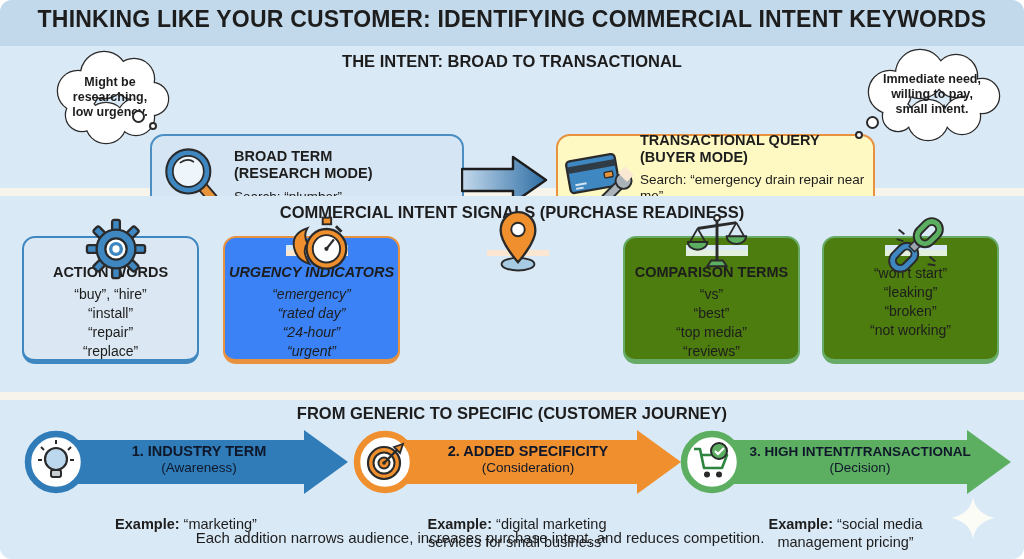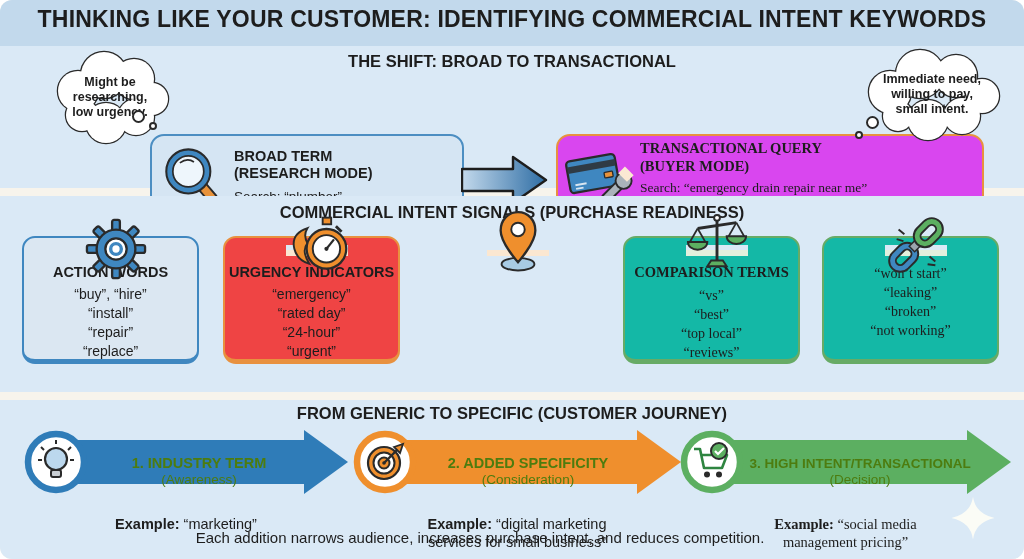--- a/index.html
+++ b/index.html
@@ -19,67 +19,67 @@
 
   
   .cloud { position:absolute; }
   .cloud svg { position:absolute; left:0; top:0; }
   .cloud-text { position:absolute; text-align:center; font-size:12.5px; font-weight:600; line-height:15px; }
   .tb { position:absolute; border-radius:50%; background:#fff; border:2px solid #2a2a2a; }
 
   .shift-box { position:absolute; top:88px; border-radius:14px; display:flex; align-items:center; }
   #broad-box { left:150px; width:314px; height:88px; background:#d5e5f3;
     border:2.5px solid #4c8ec2; border-bottom-width:5px; }
-  #trans-box { left:556px; width:428px; height:88px; background:#d946ef;
-    border:2.5px solid #e8913f; border-bottom-width:5px;font-family:Liberation Serif, serif; }
+  #trans-box { left:556px; width:319px; height:88px; background:#fef9c3;
+    border:2.5px solid #e8913f; border-bottom-width:5px; }
   .shift-box .icon-wrap { flex:0 0 82px; display:flex; justify-content:center; }
   .shift-box .txt { flex:1; padding-right:6px; }
   .shift-box .box-title { font-size:14.5px; font-weight:bold; line-height:17.5px; }
   .shift-box .box-search { font-size:13.5px; margin-top:6px; line-height:16.5px; }
   #shift-arrow { position:absolute; left:461px; top:107px; }
 
   
   .sig-card { position:absolute; top:40px; width:177px; height:128px; border-radius:13px;
     text-align:center; padding-top:26px; }
   .sig-card.c-blue   { background:#dbe7f2; border:2.5px solid #3f87c0; border-bottom-width:5px; }
-  .sig-card.c-orange { background:#ef4444; border:2.5px solid #e8913f; border-bottom-width:5px; }
-  .sig-card.c-green  { background:#14b8a6; border:2.5px solid #67ab66; border-bottom-width:5px;font-family:Liberation Serif, serif; }
+  .sig-card.c-orange { background:#3b82f6; border:2.5px solid #e8913f; border-bottom-width:5px;font-style:italic; }
+  .sig-card.c-green  { background:#4d7c0f; border:2.5px solid #67ab66; border-bottom-width:5px; }
   .sig-title { font-size:14.5px; font-weight:bold; margin-bottom:5px; }
   .sig-item  { font-size:14px; line-height:19px; }
   .sig-icon { position:absolute; top:22px; z-index:3; }
   .icon-patch { position:absolute; top:49px; width:62px; height:11px; z-index:2; }
   .icon-patch.p-blue   { background:linear-gradient(#dae9f6 45%,#dbe7f2 45%); }
   .icon-patch.p-orange { background:linear-gradient(#dae9f6 45%,#fbe7d1 45%); }
   .icon-patch.p-green  { background:linear-gradient(#dae9f6 45%,#e3f0dd 45%); }
 
   
   .jstep { position:absolute; top:30px; height:129px; }
   .jstep .arrow-svg { position:absolute; top:0; z-index:1; }
   .jstep .jcircle { position:absolute; left:0; top:0; z-index:2; }
   .jstep .jicon { position:absolute; z-index:3; }
-  .jstep .jlabel-wrap { position:absolute; z-index:4; text-align:center; color:#4d7c0f; top:25px; }
+  .jstep .jlabel-wrap { position:absolute; z-index:4; text-align:center; color:#0f172a; top:13px; }
   .jlabel { font-size:14.5px; font-weight:bold; line-height:17px; }
   .jsub   { font-size:13.5px; line-height:16px; }
   .jexample { position:absolute; top:86px; left:0; width:100%; text-align:center;
     font-size:14.5px; line-height:17.5px; z-index:4; }
   .jexample b { font-weight:bold; }
   #journey-caption { position:absolute; top:129px; left:0; width:960px; text-align:center; font-size:15px; }
   #sparkle { position:absolute; left:950px; top:495px; }
 </style>
 </head>
 <body>
 
 <div id="canvas">
 
   <div id="title-band" class="band">
     <div class="main-title">THINKING LIKE YOUR CUSTOMER: IDENTIFYING COMMERCIAL INTENT KEYWORDS</div>
   </div>
 
   <div id="section-shift" class="band">
-    <div class="sec-heading" style="top:6px">THE SHIFT: BROAD TO TRANSACTIONAL</div>
+    <div class="sec-heading" style="top:6px">THE INTENT: BROAD TO TRANSACTIONAL</div>
 
     <div class="cloud" style="left:48px; top:3px; width:124px; height:100px">
       <svg width="124" height="100" viewBox="0 0 124 100">
         <g stroke="#2a2a2a" stroke-width="2.5" fill="#fff">
           <circle cx="30" cy="42" r="20"></circle>
             <circle cx="56" cy="26" r="23"></circle>
             <circle cx="86" cy="30" r="20"></circle>
           <circle cx="104" cy="50" r="16"></circle>
             <circle cx="88" cy="68" r="18"></circle>
             <circle cx="58" cy="74" r="20"></circle>
@@ -249,21 +249,21 @@
         <line x1="52" y1="11" x2="44" y2="25" stroke="#2a2a2a" stroke-width="1.8"></line>
         <line x1="52" y1="11" x2="60" y2="25" stroke="#2a2a2a" stroke-width="1.8"></line>
         <path d="M42 25 A10 8 0 0 0 62 25 Z" fill="#5caf61" stroke="#2a2a2a" stroke-width="2"></path>
         <path d="M22 56 L42 56 L38 50 L26 50 Z" fill="#5caf61" stroke="#2a2a2a" stroke-width="2"></path>
       </svg>
     </div>
     <div class="sig-card c-green" style="left:623px">
       <div class="sig-title">COMPARISON TERMS</div>
       <div class="sig-item">“vs”</div>
       <div class="sig-item">“best”</div>
-      <div class="sig-item">“top local”</div>
+      <div class="sig-item">“top media”</div>
       <div class="sig-item">“reviews”</div>
     </div>
 
     <div class="icon-patch p-green" style="left:885px"></div>
     <div class="sig-icon" style="left:885px; top:18px">
       <svg width="62" height="60" viewBox="0 0 64 62">
         <g transform="rotate(-45 32 32)">
           <rect x="1" y="24" width="26" height="16" rx="8" fill="none" stroke="#2a2a2a" stroke-width="9"></rect>
           <rect x="1" y="24" width="26" height="16" rx="8" fill="none" stroke="#3f87c0" stroke-width="5"></rect>
           <rect x="26" y="28" width="12" height="8" fill="#9aa4ad" stroke="#2a2a2a" stroke-width="1.5"></rect>
@@ -357,21 +357,21 @@
             <circle cx="29" cy="33.5" r="3" fill="#2a2a2a"></circle>
           <circle cx="29" cy="10" r="8" fill="#5caf61" stroke="#2a2a2a" stroke-width="2"></circle>
           <path d="M25 10 l3 3 l6 -6" fill="none" stroke="#fff" stroke-width="2.2"></path>
         </svg>
       </div>
       <div class="jlabel-wrap" style="left:62px; width:236px">
         <div class="jlabel" style="font-size:13.5px">3. HIGH INTENT/TRANSACTIONAL</div>
         <div class="jsub">(Decision)</div>
       </div>
       <div class="jexample">
-        <div style="max-width:200px; margin:0 auto;font-family:Liberation Serif, serif;">
+        <div style="max-width:200px; margin:0 auto;">
           <b>Example:</b>
           <span>“social media management pricing”</span>
         </div>
       </div>
     </div>
 
     <div id="journey-caption">Each addition narrows audience, increases purchase intent, and reduces competition.</div>
   </div>
 
   <svg id="sparkle" width="46" height="46" viewBox="0 0 32 32">

